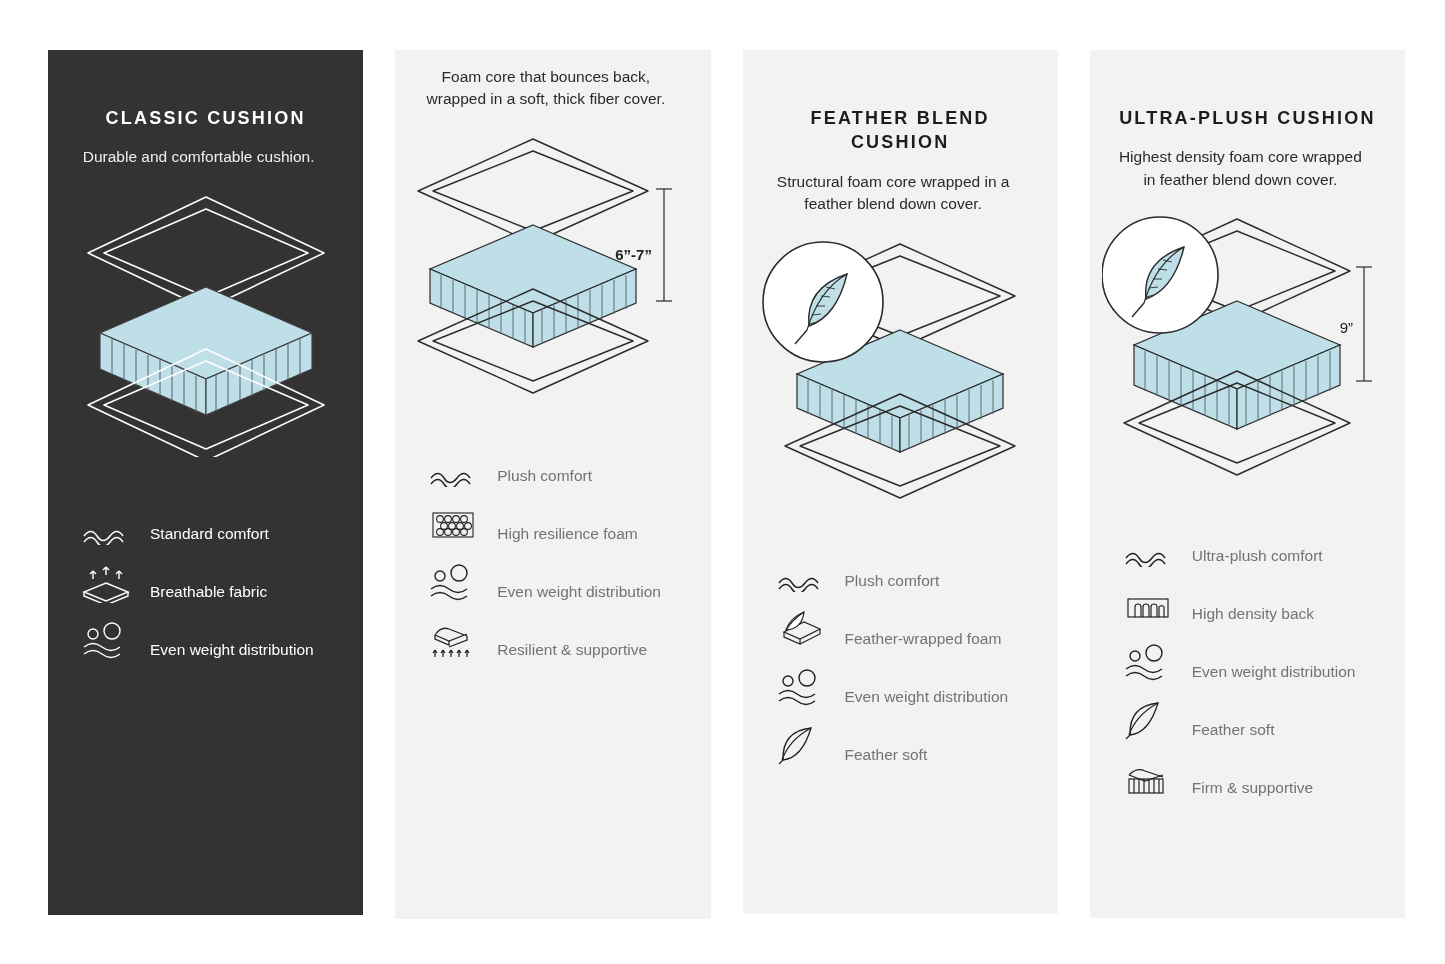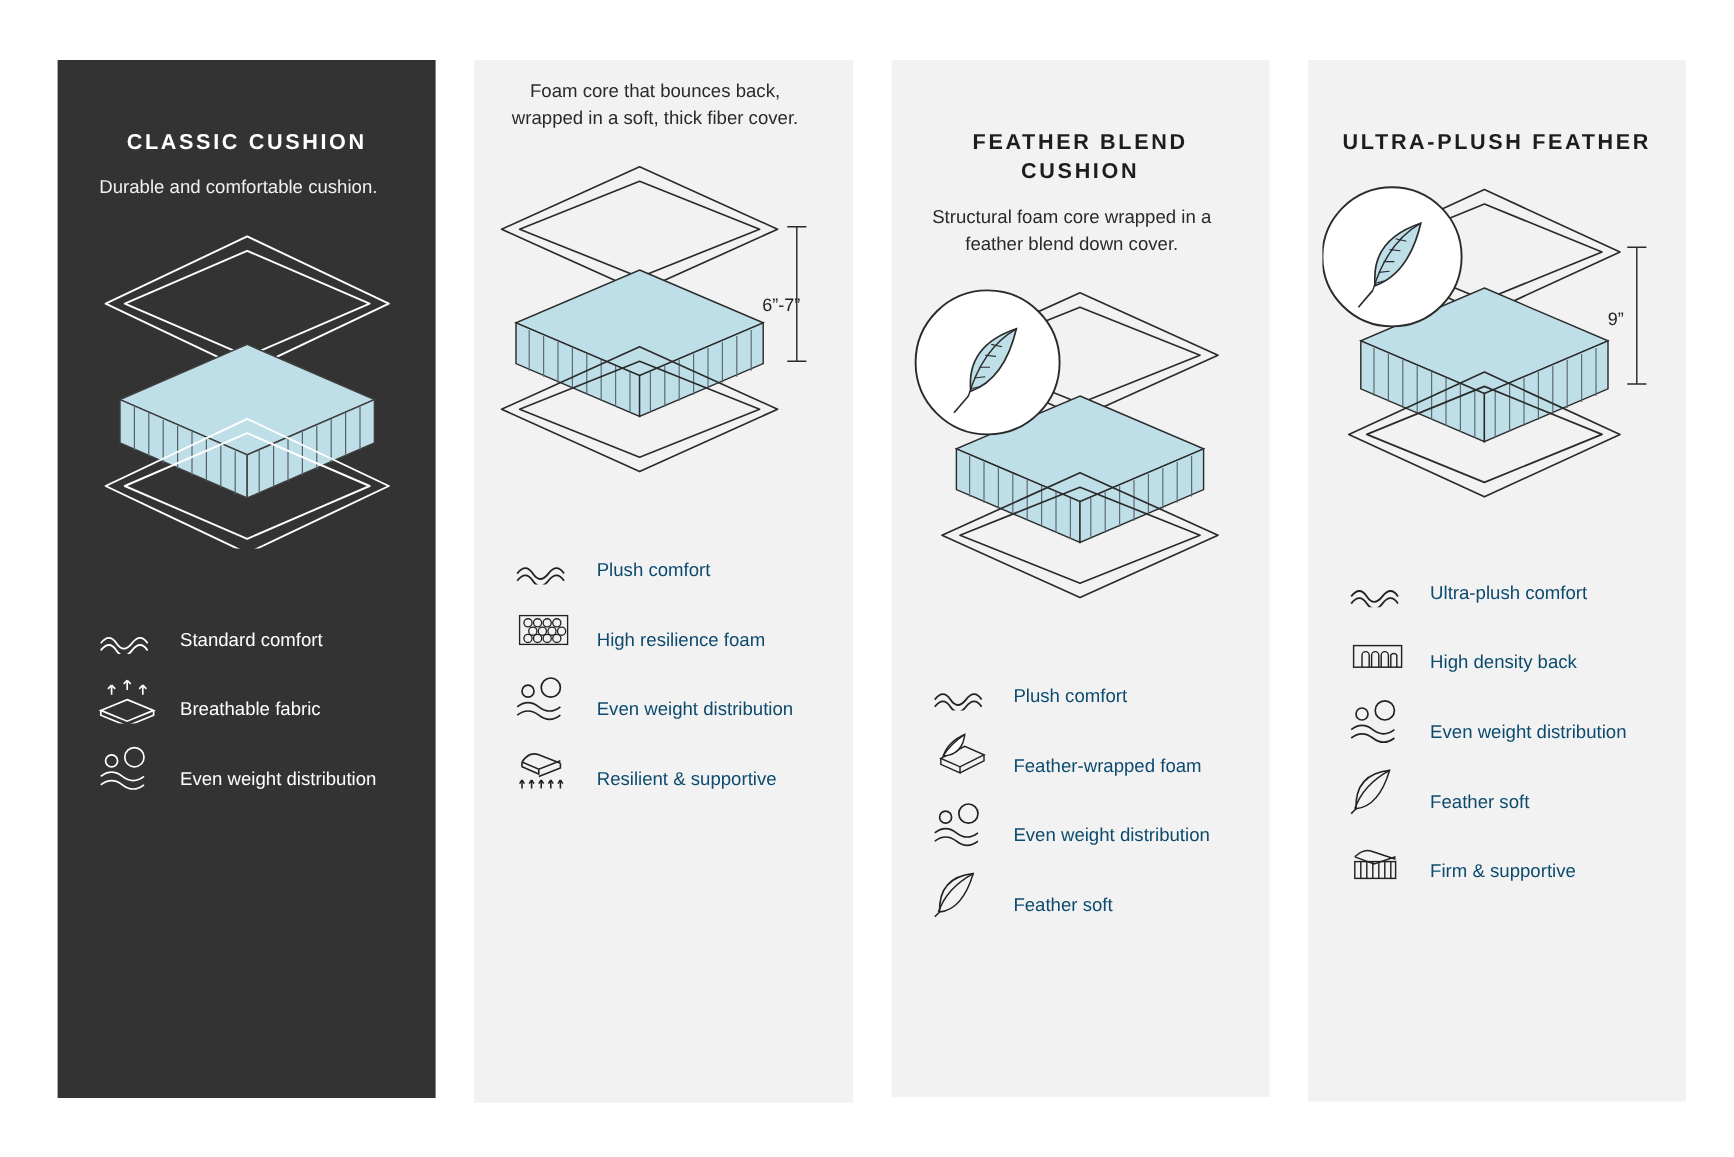--- a/index.html
+++ b/index.html
@@ -86,21 +86,21 @@
     display: flex;
     align-items: center;
     justify-content: center;
   }
   .feature .flabel {
     font-size: 15.5px;
     line-height: 1.35;
     max-width: 170px;
   }
   .card-dark .feature .flabel { color: #ffffff; }
-  .card-light .feature .flabel { color: #0c4a6e; }
+  .card-light .feature .flabel { color: #737373; }
 </style>
 </head>
 <body>
 
 <div class="board">
 
   <div class="card card-dark">
     <h2 class="card-title">CLASSIC CUSHION</h2>
     <p class="card-desc">Durable and comfortable cushion.</p>
 
@@ -219,21 +219,21 @@
           <polygon points="125,160 240,212 125,264 10,212"></polygon>
           <polygon points="125,172 225,212 125,252 25,212"></polygon>
         </g>
 
         <g stroke="#2b2b2b" stroke-width="1.2" fill="none">
           <line x1="256" y1="60" x2="256" y2="172"></line>
           <line x1="248" y1="60" x2="264" y2="60"></line>
           <line x1="248" y1="172" x2="264" y2="172"></line>
         </g>
       </svg>
-      <span class="dim-label" style="left:240px; top:117px;">6”-7”</span>
+      <span class="dim-label" style="left:220px; top:117px;font-weight:bold;">6”-7”</span>
     </div>
 
     <div class="features">
       <div class="feature">
         <span class="ficon">
           <svg width="52" height="22" viewBox="0 0 52 22">
               <path d="M4 13 q7 -9 13 0 t13 0 t13 0" fill="none" stroke="#222" stroke-width="1.5"></path>
               <path d="M4 19 q7 -9 13 0 t13 0 t13 0" fill="none" stroke="#222" stroke-width="1.5"></path>
             </svg>
         </span>
@@ -387,21 +387,22 @@
               <path d="M8 38 l-4 4"></path>
             </g>
           </svg>
         </span>
         <span class="flabel">Feather soft</span>
       </div>
     </div>
   </div>
 
   <div class="card card-light card-4">
-    <h2 class="card-title">ULTRA-PLUSH FEATHER</h2>
+    <h2 class="card-title">ULTRA-PLUSH CUSHION</h2>
+    <p class="card-desc">Highest density foam core wrapped in feather blend down cover.</p>
 
     <div class="diagram-wrap">
       <svg width="290" height="280" viewBox="0 0 290 280">
         <g fill="none" stroke="#2b2b2b" stroke-width="1.4" stroke-linejoin="round">
           <polygon points="135,10 248,62 135,114 22,62"></polygon>
           <polygon points="135,22 233,62 135,102 37,62"></polygon>
         </g>
         <g>
           <polygon points="135,92 238,136 135,180 32,136" fill="#bfdfe8" stroke="#2b2b2b" stroke-width="1.2"></polygon>
           <polygon points="32,136 135,180 135,220 32,176" fill="#bfdfe8" stroke="#2b2b2b" stroke-width="1.2"></polygon>

